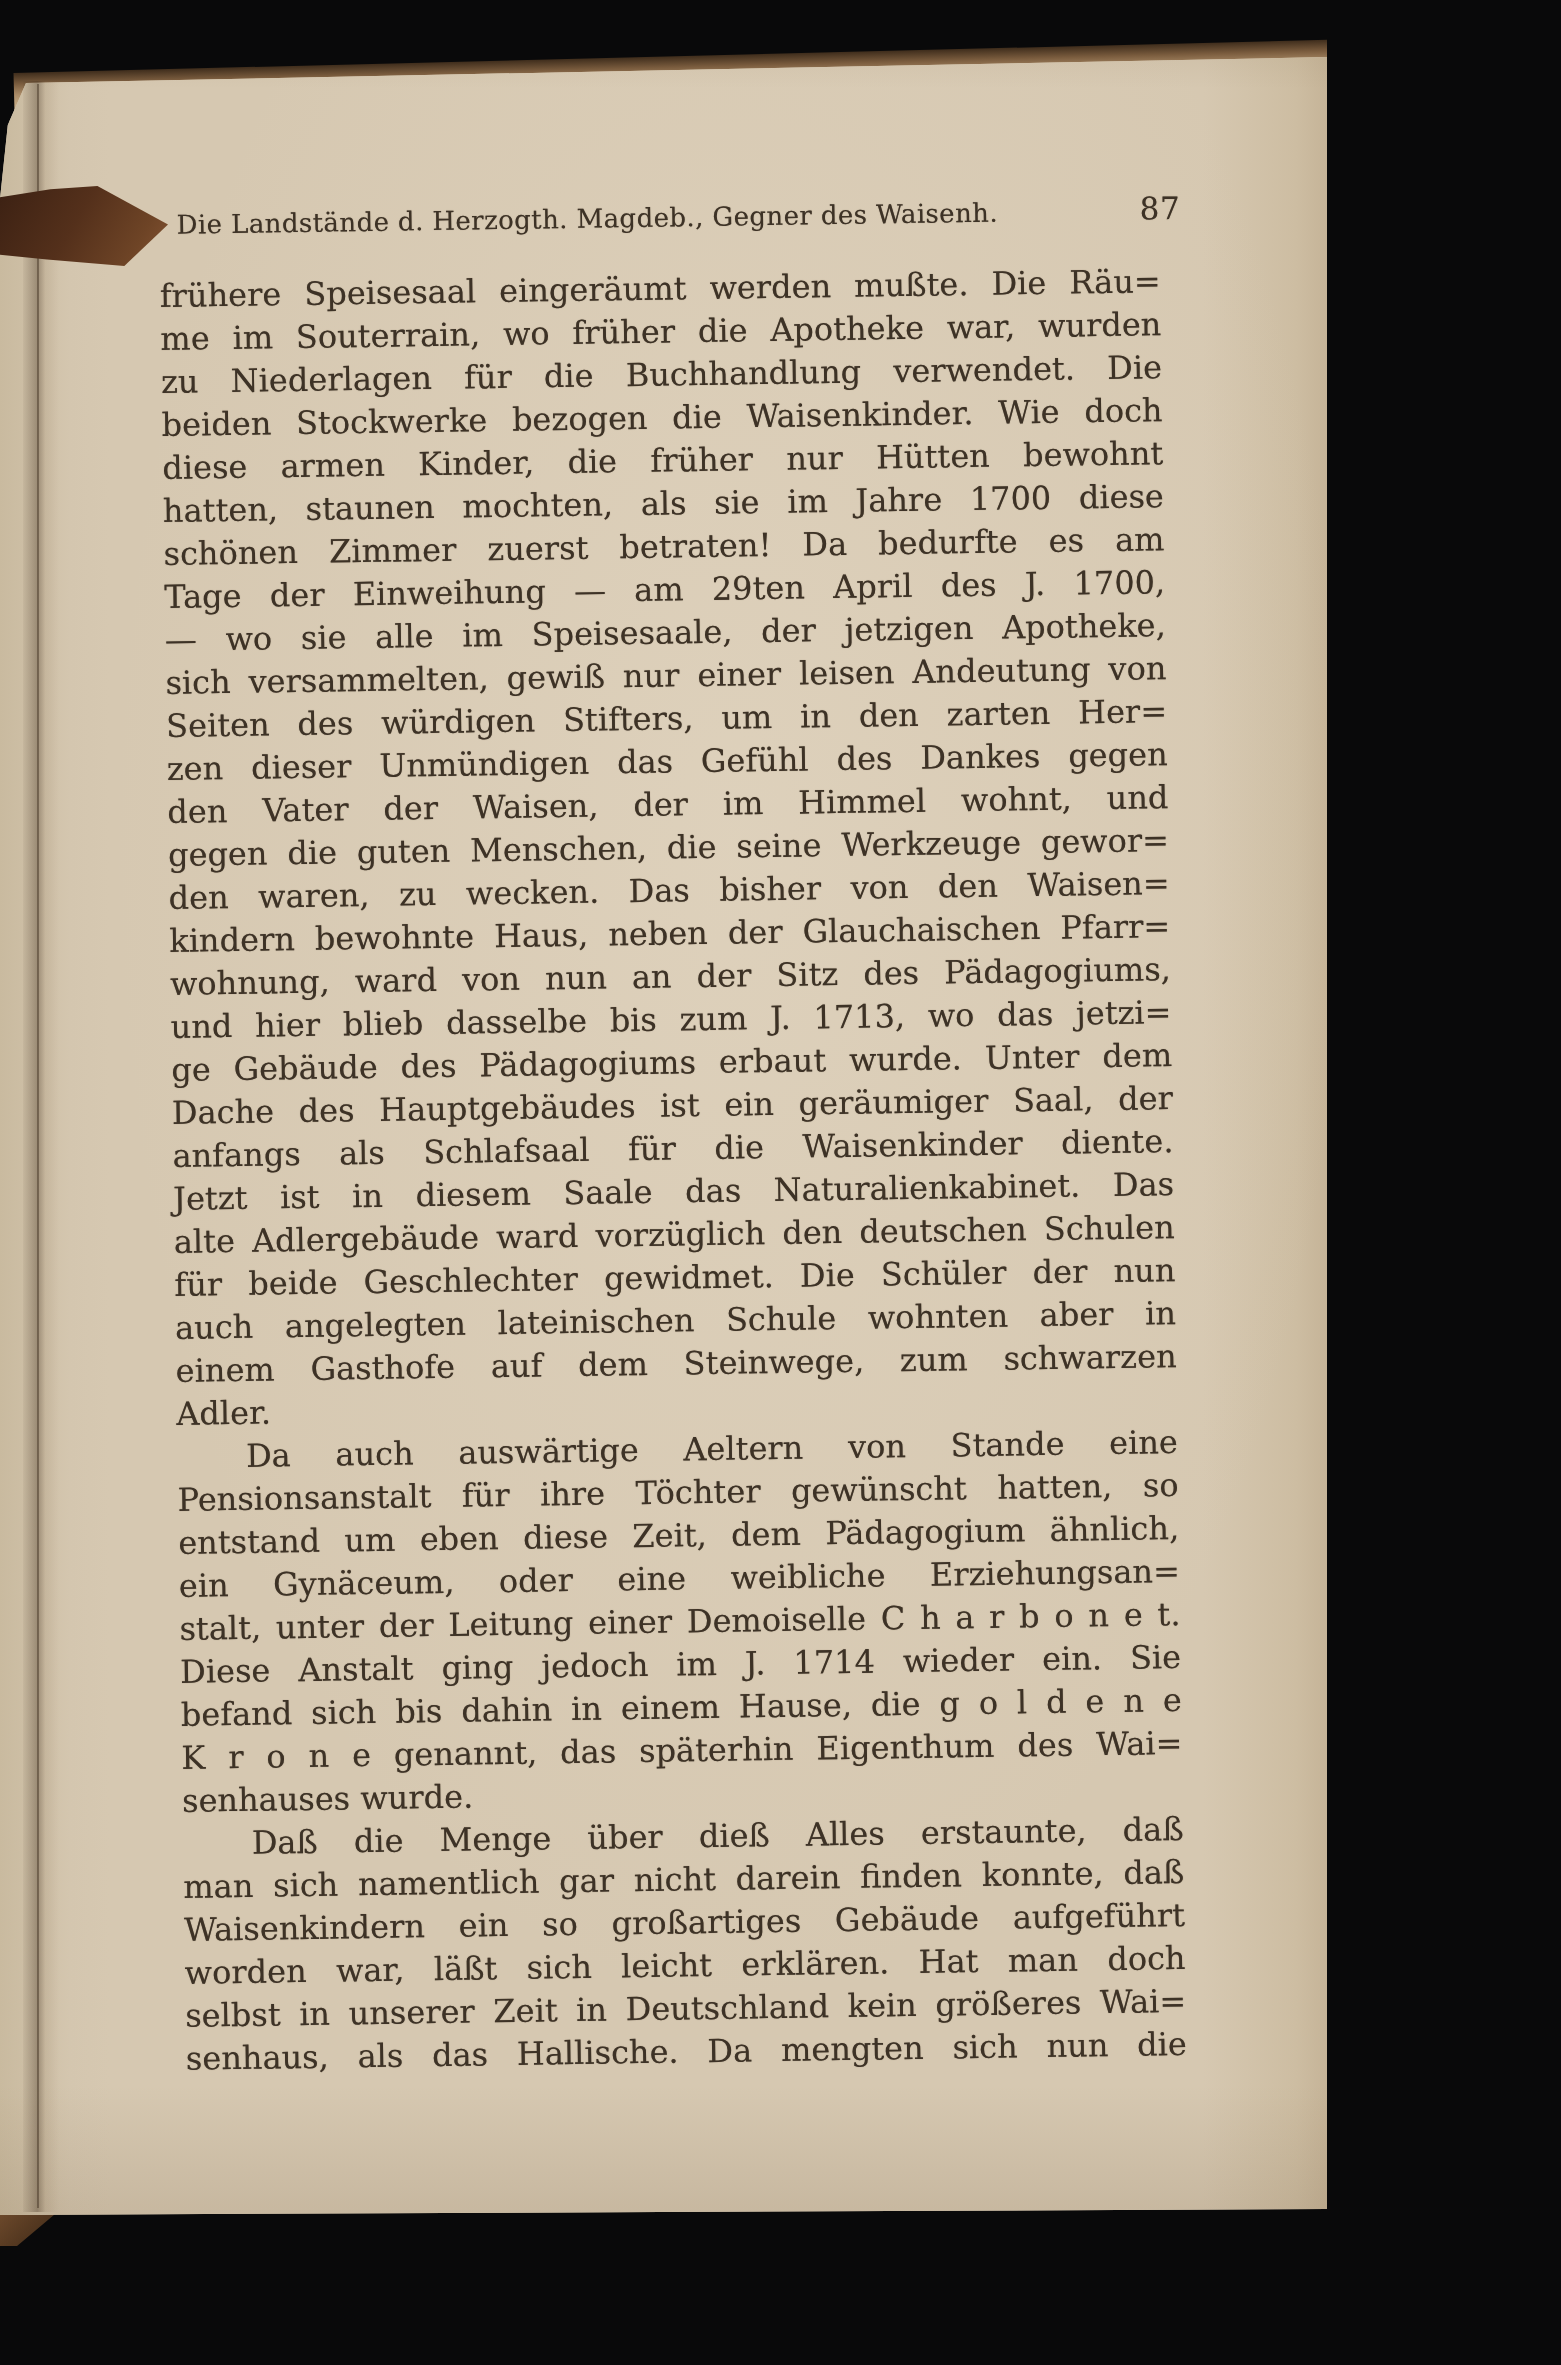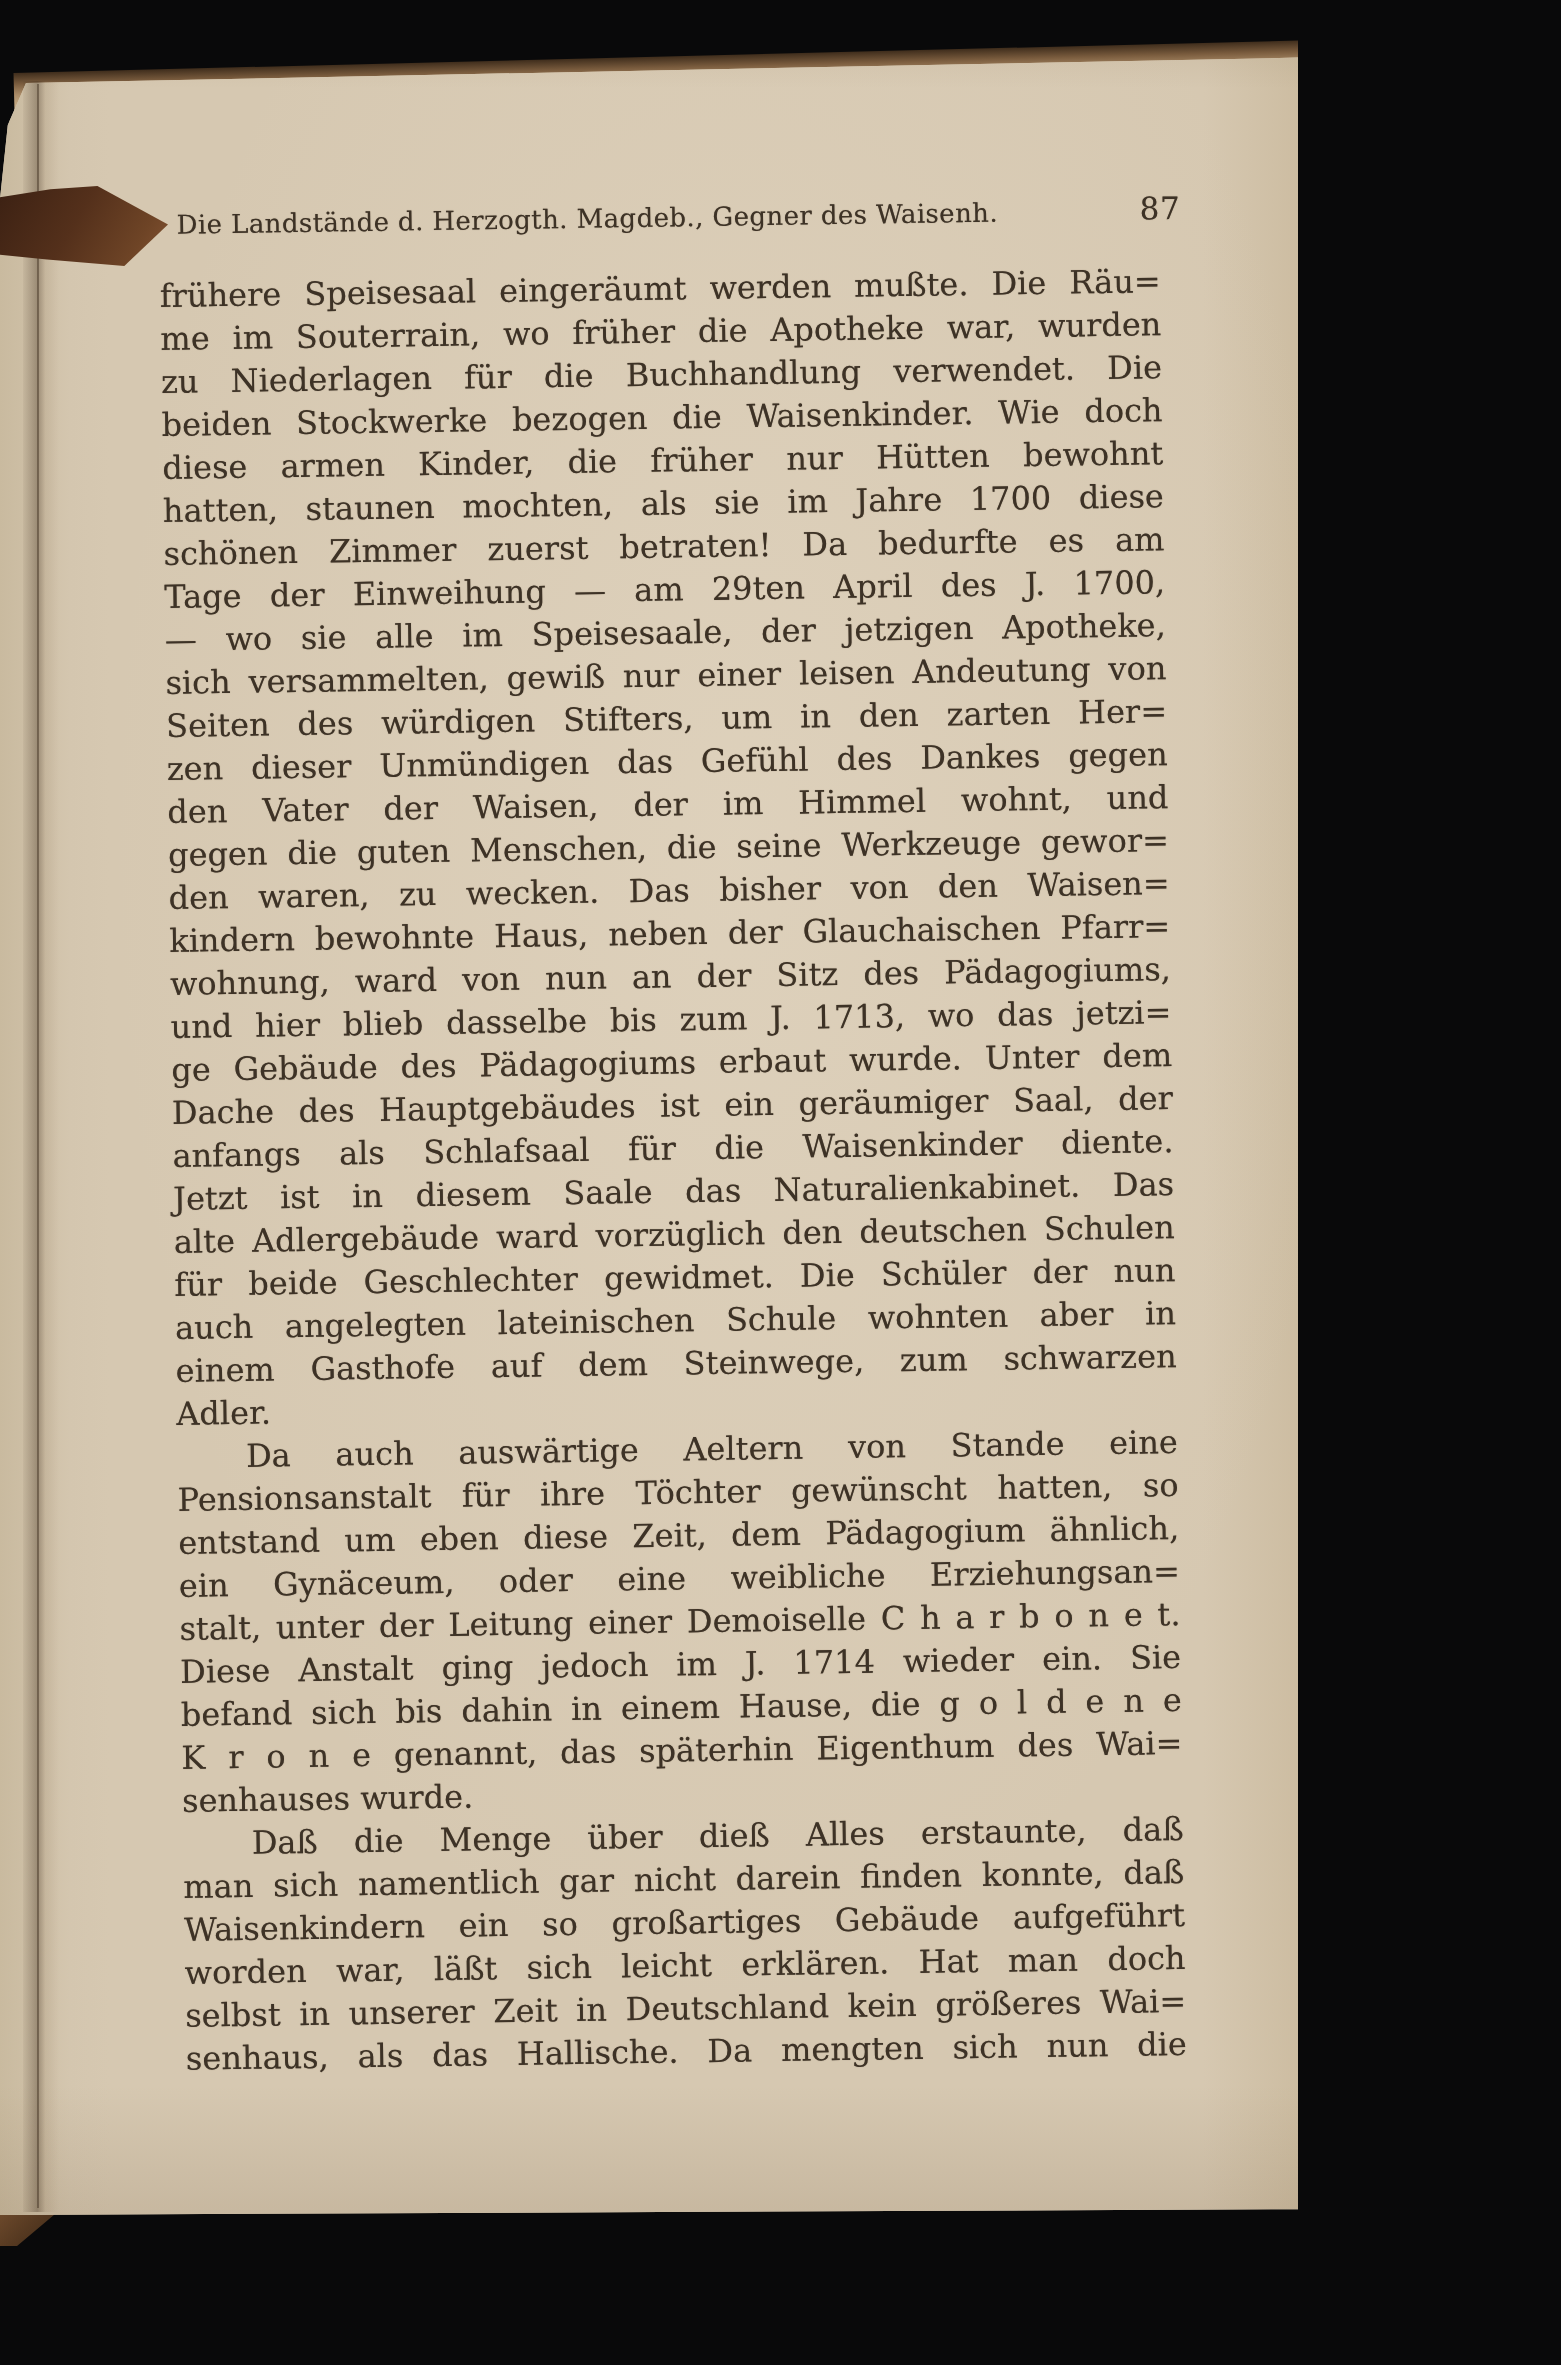--- a/index.html
+++ b/index.html
@@ -1,17 +1,17 @@
 <!DOCTYPE html>
 <html style="font-size:12.5px"><head>
 <meta charset="utf-8">
 <style>
   html,body{margin:0;padding:0;background:#09090a;}
   #stage{position:relative;width:1298px;height:2366px;overflow:hidden;background:#09090a;
-         font-family:"DejaVu Serif", serif;}
+         font-family:"DejaVu Serif", serif;padding-left:29px;}
 
   
   .paper{position:absolute;left:0;top:0;width:1332px;height:2218px;z-index:2;
          clip-path:polygon(26px 83px,1329px 57px,1329px 2209px,0px 2215px,0px 199px,7.8px 125px);
          background:
            radial-gradient(ellipse at 55% 38%, rgba(228,216,196,.55) 0%, rgba(0,0,0,0) 60%),
            linear-gradient(90deg, #c9ba9f 0px, #d4c6af 70px, #d6c8b1 109px, #d6c8b1 1203px, #cdbda2 1296px, #c4b296 1332px),
            #d4c6af;}
   .paper::after{content:"";position:absolute;inset:0;
          background:linear-gradient(180deg, rgba(120,95,60,.18) 0%, rgba(0,0,0,0) 4%, rgba(0,0,0,0) 94%, rgba(110,85,55,.15) 100%);}

